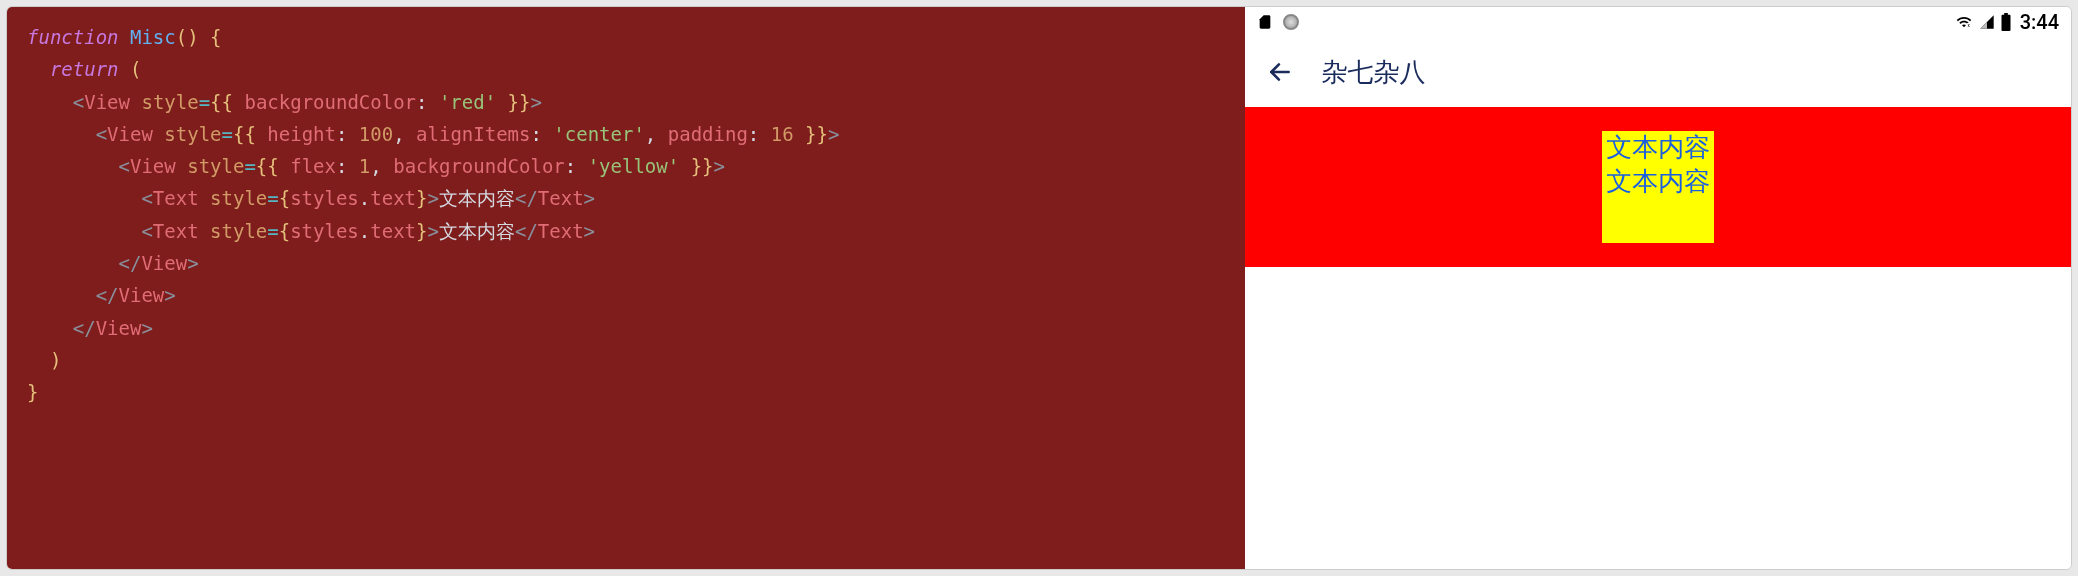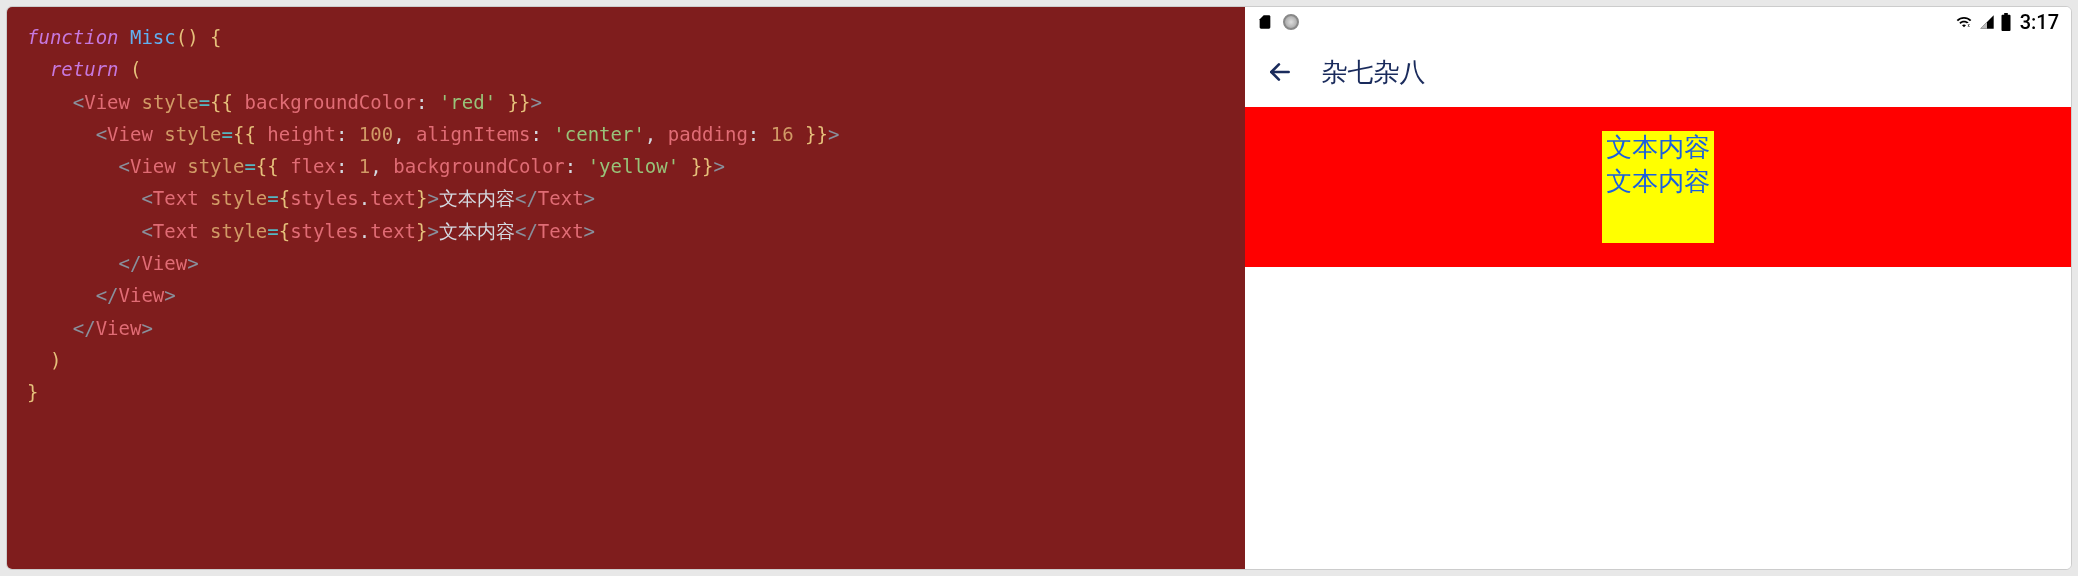--- a/index.html
+++ b/index.html
@@ -158,21 +158,21 @@
             <text x="19" y="20" font-size="7" text-anchor="middle" fill="#000">x</text>
           </svg>
         <svg class="signal-icon" viewBox="0 0 24 24">
             <path fill="#000" d="M2 22h20V2L2 22z"></path>
             <path fill="#bbb" d="M2 22h10V12L2 22z"></path>
           </svg>
         <svg class="battery-icon" viewBox="0 0 12 20" fill="#000">
             <rect x="1" y="2" width="10" height="18" rx="1"></rect>
             <rect x="4" y="0" width="4" height="3"></rect>
           </svg>
-        <span class="time">3:17</span>
+        <span class="time">3:44</span>
       </div>
     </div>
 
     <div class="app-bar">
       <svg class="back-arrow" viewBox="0 0 24 24" fill="none" stroke="#1a2b5c" stroke-width="2.4" stroke-linecap="round" stroke-linejoin="round">
           <line x1="20" y1="12" x2="4" y2="12"></line>
           <polyline points="11 5 4 12 11 19"></polyline>
         </svg>
       <div class="app-title">杂七杂八</div>
     </div>

